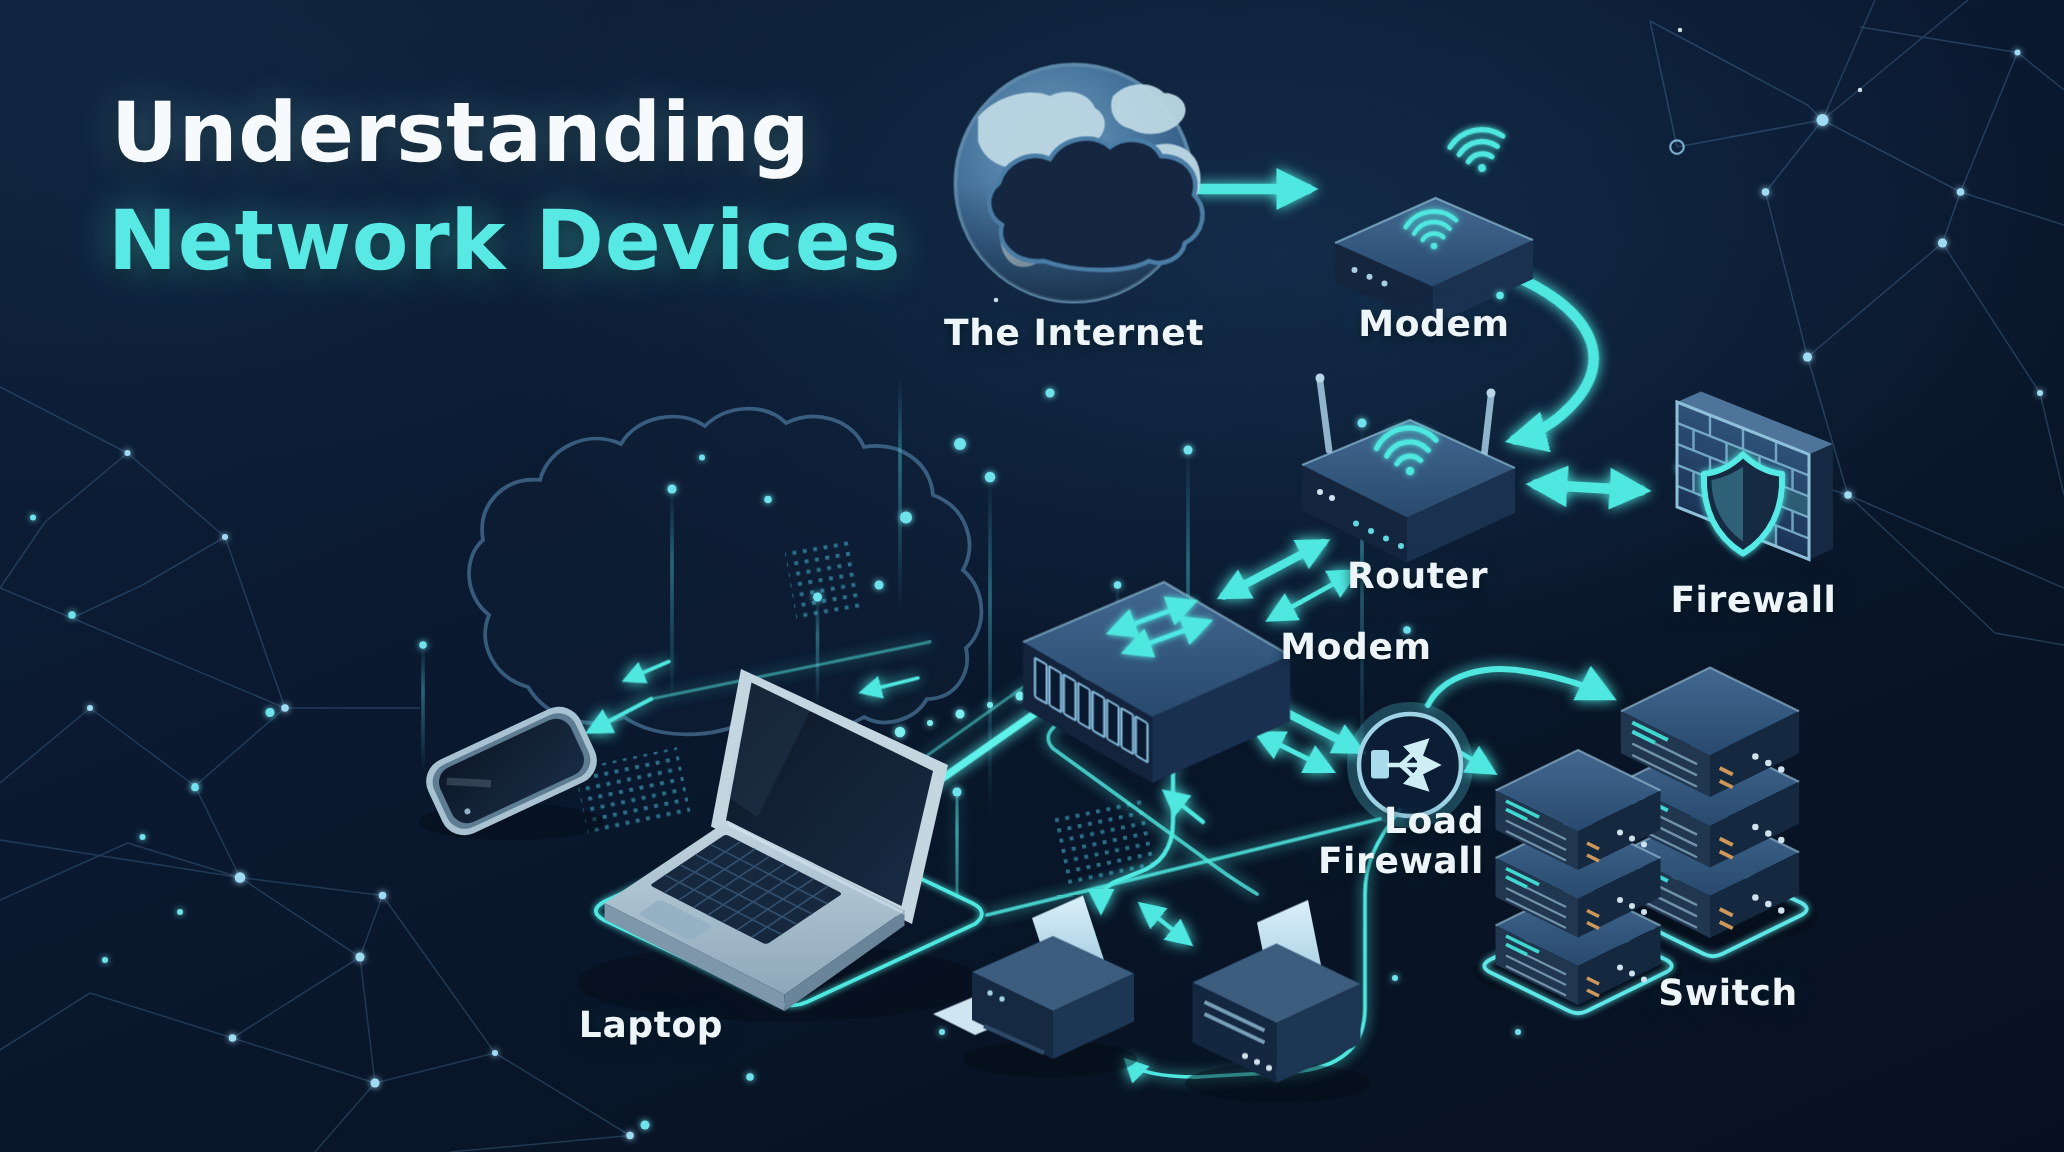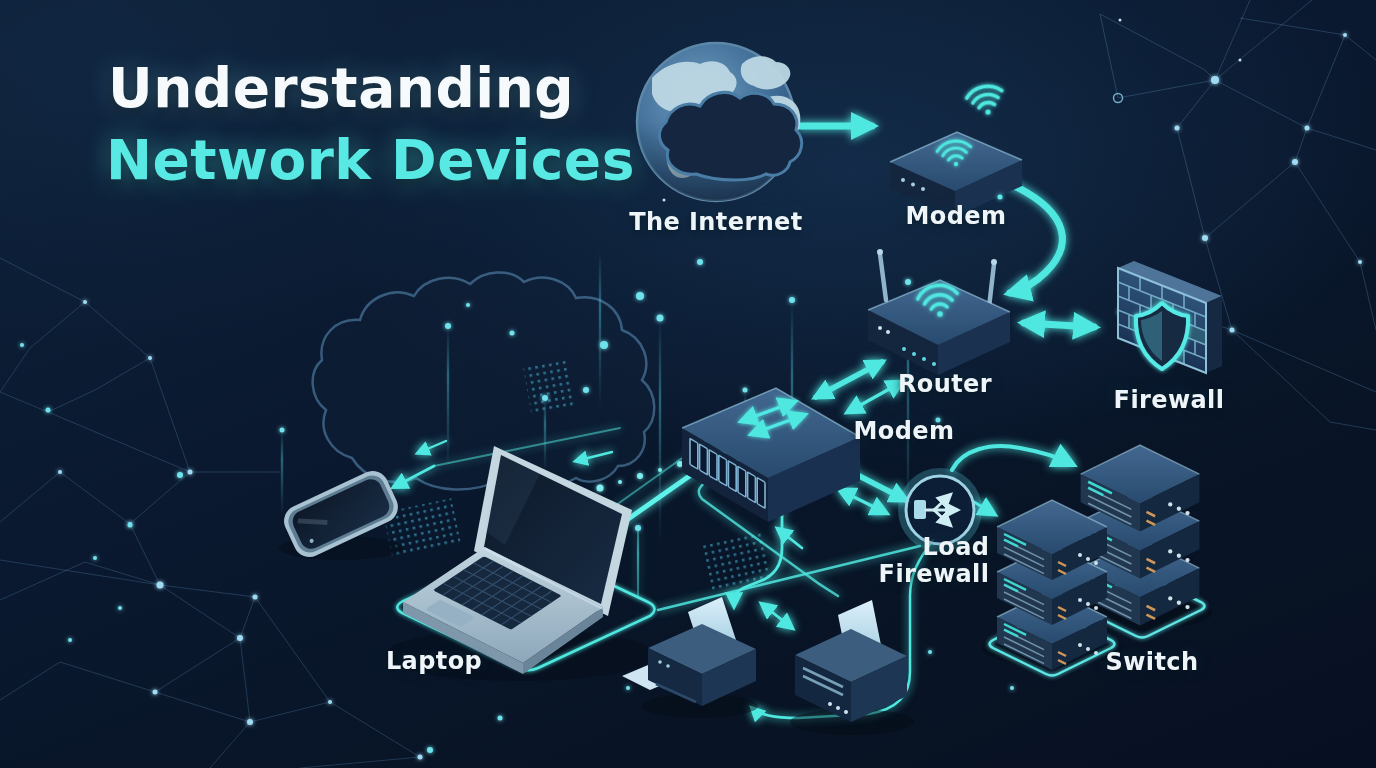--- a/index.html
+++ b/index.html
@@ -17,21 +17,20 @@
     color:#eef5f9;font-weight:700;font-size:24px;line-height:1.12;
     letter-spacing:.4px;white-space:nowrap;text-align:right;
     text-shadow:0 2px 8px rgba(0,0,0,.65),0 0 16px rgba(70,190,230,.22);
     font-family:"DejaVu Sans","Liberation Sans",sans-serif;
   }
   .title-line{
     position:absolute;font-family:"DejaVu Sans","Liberation Sans",sans-serif;
     font-weight:800;font-size:55px;letter-spacing:.5px;line-height:1.1;
     color:#f6fafc;text-shadow:0 0 26px rgba(140,235,255,.30),0 4px 12px rgba(0,0,0,.55);
     white-space:nowrap;
-    margin-left:34px;
   }
   .title-accent{color:#59e9e5;text-shadow:0 0 26px rgba(80,235,230,.45),0 4px 12px rgba(0,0,0,.55);}
 </style>
 </head>
 <body>
 
 <div class="stage">
 
 <svg class="scene" viewBox="0 0 1376 768" width="1376" height="768">
   <defs>
@@ -499,15 +498,15 @@
 
   <div class="lbl" style="left:716px;top:209px">The Internet</div>
   <div class="lbl" style="left:956px;top:203px">Modem</div>
   <div class="lbl" style="left:945px;top:371px">Router</div>
   <div class="lbl" style="left:1169px;top:387px">Firewall</div>
   <div class="lbl" style="left:904px;top:418px">Modem</div>
   <div class="lbl" style="left:934px;top:534px">
     <div>Load</div>
     <div>Firewall</div>
   </div>
-  <div class="lbl" style="left:434px;top:648px">Laptop</div>
+  <div class="lbl" style="left:434px;top:670px">Laptop</div>
   <div class="lbl" style="left:1152px;top:649px">Switch</div>
 </div>
 
 </body></html>

